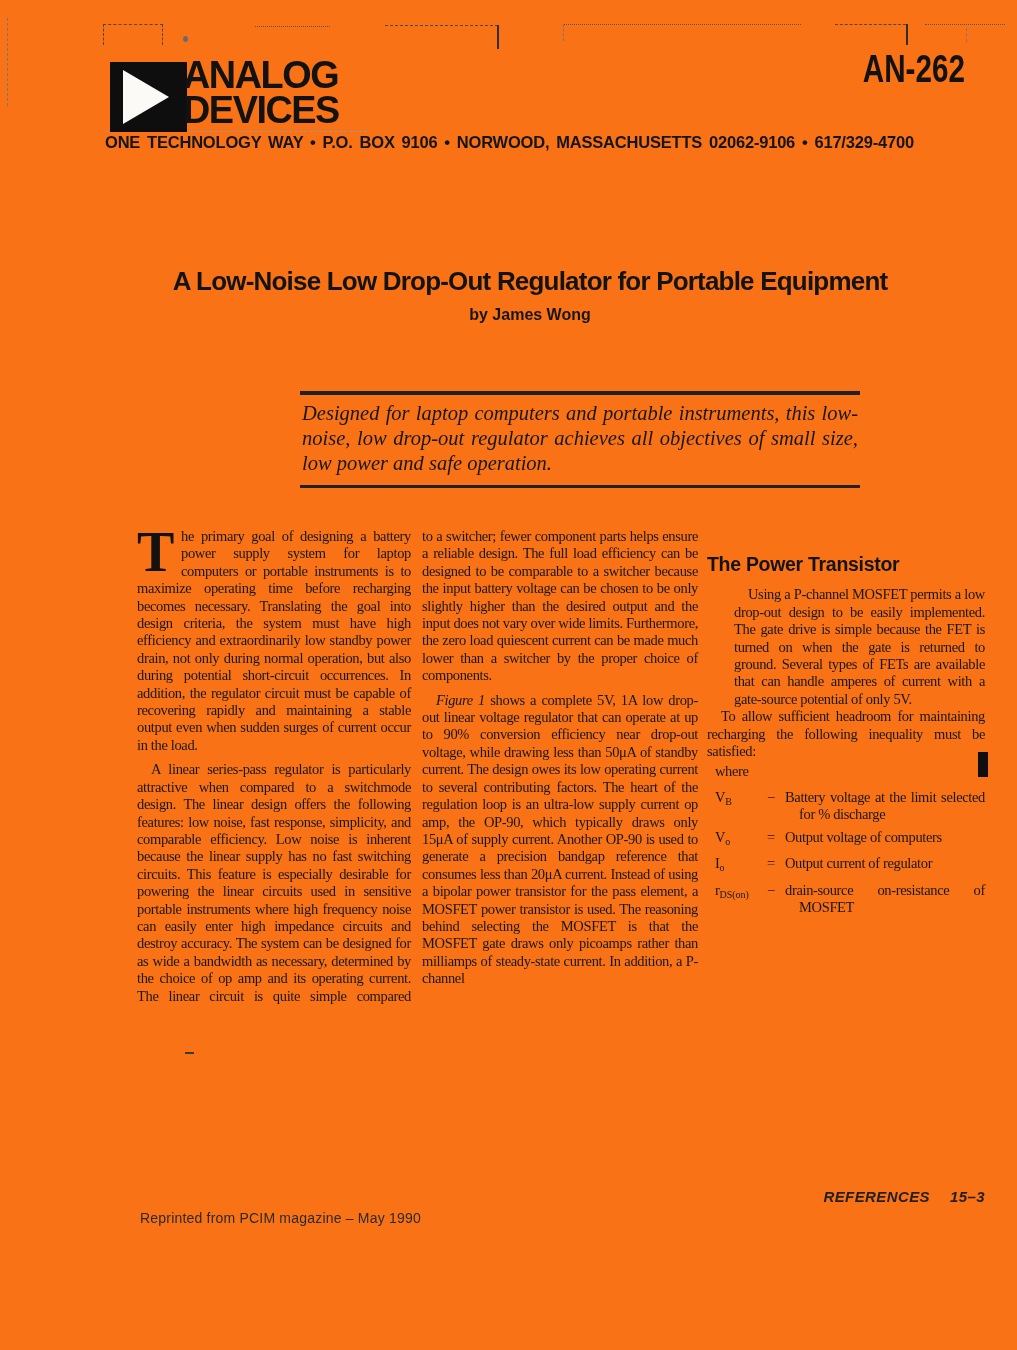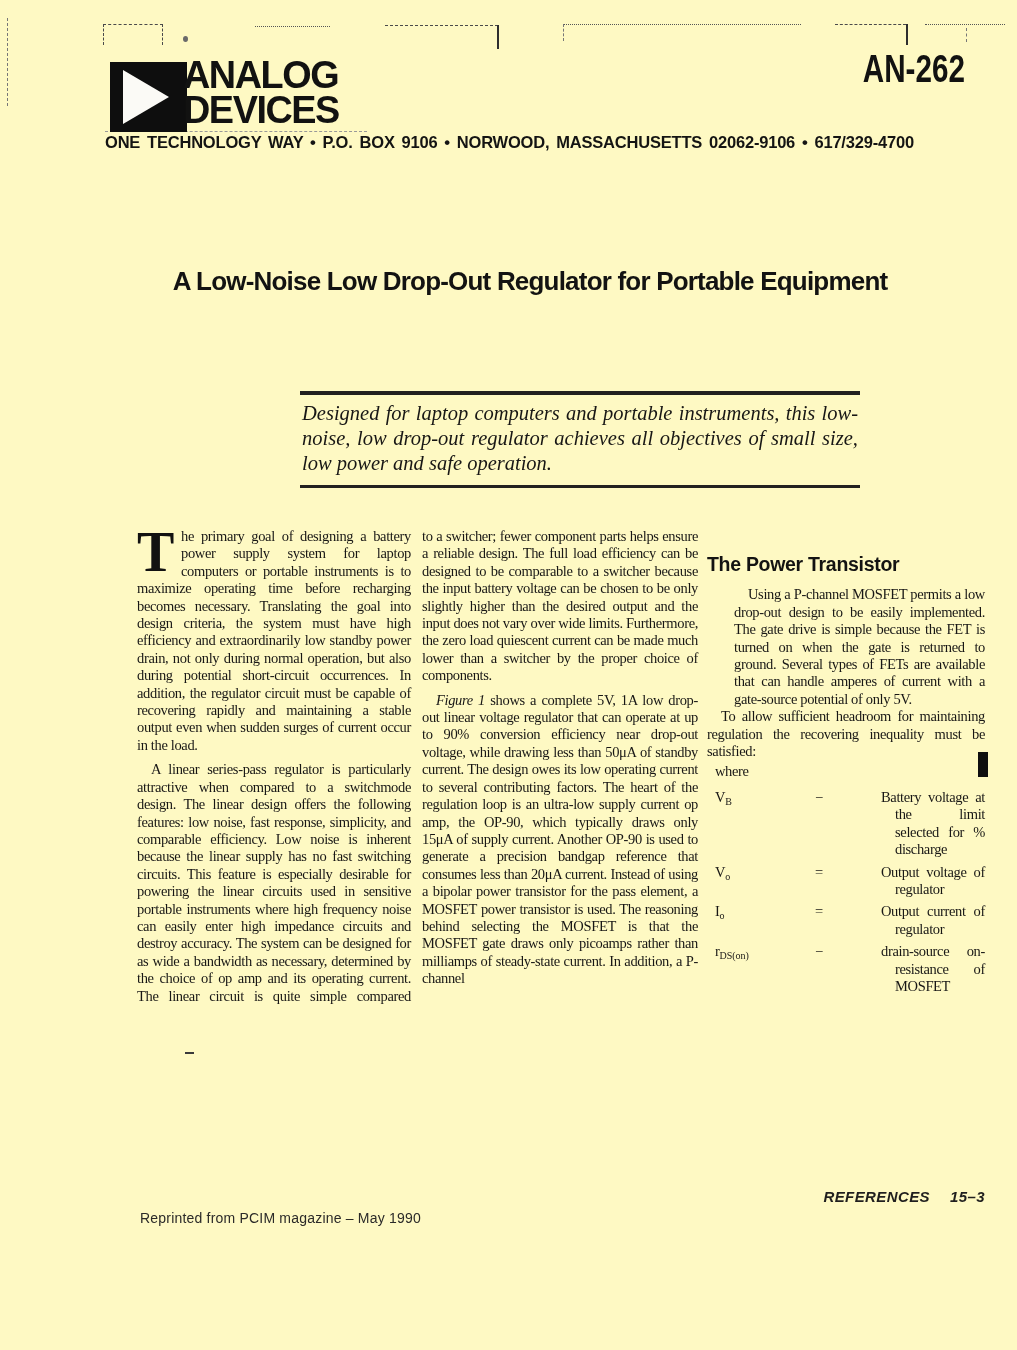--- a/index.html
+++ b/index.html
@@ -1,18 +1,18 @@
 <!DOCTYPE html>
 <html><head>
 <meta charset="utf-8">
 <style>
   html,body { margin:0; padding:0; background:#e9e7e2; }
   .page {
     position:relative; width:1017px; height:1350px;
-    background:#fef9c3; overflow:hidden;
+    background:#f97316; overflow:hidden;
     color:#1c1b19;
     font-family:"Liberation Serif", serif;
   }
   
   .artifact { position:absolute; pointer-events:none; }
   .v-dash { border-left:1px dashed #777; }
   .h-dash { border-top:1px dashed #4a4a4a; }
   .h-dot  { border-top:1px dotted #555; }
   .change-bar { background:#0f0f0f; }
   
@@ -62,21 +62,21 @@
   .fig-lead { font-style:italic; }
   .sec-head { font-family:Liberation Sans, sans-serif; font-weight:bold;
               font-size:19.5px; letter-spacing:-0.3px; color:#131312;
               margin:28px 0 13px 0 !important; }
   
   .formula { margin:26px 0 0 8px !important; font-size:15.5px; letter-spacing:0; }
   .formula sub, .defrow sub { font-size:10px; vertical-align:-3px; letter-spacing:0; }
   .f-gap { margin-left:26px; }
   .where { margin:3px 0 8px 8px !important; }
   .defs { margin-left:8px; }
-  .defrow { display:grid; grid-template-columns:52px 18px 1fr; margin-bottom:5px;gap:48px; }
+  .defrow { display:grid; grid-template-columns:52px 18px 1fr; margin-bottom:5px; }
   .defdesc { padding-left:14px; text-indent:-14px; }
   
   .footer-left { position:absolute; left:140px; top:1210px;
                  font-family:"Liberation Sans", sans-serif; font-size:14px;
                  color:#2b2a28; letter-spacing:0.2px; }
   .footer-right { position:absolute; right:32px; top:1188px;
                   font-family:"Liberation Sans", sans-serif; font-style:italic;
                   font-size:15px; font-weight:bold; color:#201f1e; letter-spacing:0.4px; }
   .footer-right .pg { margin-left:20px; }
 </style>
@@ -108,50 +108,51 @@
   <div class="brand">
     <div>ANALOG</div>
     <div>DEVICES</div>
   </div>
   <div class="docnum">
     <div><span class="num">AN-262</span></div>
   </div>
   <div class="address">ONE TECHNOLOGY WAY • P.O. BOX 9106 • NORWOOD, MASSACHUSETTS 02062-9106 • 617/329-4700</div>
 
   <div class="title">A Low-Noise Low Drop-Out Regulator for Portable Equipment</div>
+  <div class="byline">by James Wong</div>
 
   <div class="abstract">Designed for laptop computers and portable instruments, this low-noise, low drop-out regulator achieves all objectives of small size, low power and safe operation.</div>
 
   <div class="col col-1">
     <p><span class="dc">T</span><span>he primary goal of designing a battery power supply system for laptop computers or portable instruments is to maximize operating time before recharging becomes necessary. Translating the goal into design criteria, the system must have high efficiency and extraordinarily low standby power drain, not only during normal operation, but also during potential short-circuit occurrences. In addition, the regulator circuit must be capable of recovering rapidly and maintaining a stable output even when sudden surges of current occur in the load.</span></p>
     <p class="indent cont-last">A linear series-pass regulator is particularly attractive when compared to a switchmode design. The linear design offers the following features: low noise, fast response, simplicity, and comparable efficiency. Low noise is inherent because the linear supply has no fast switching circuits. This feature is especially desirable for powering the linear circuits used in sensitive portable instruments where high frequency noise can easily enter high impedance circuits and destroy accuracy. The system can be designed for as wide a bandwidth as necessary, determined by the choice of op amp and its operating current. The linear circuit is quite simple compared</p>
   </div>
 
   <div class="col col-2">
     <p>to a switcher; fewer component parts helps ensure a reliable design. The full load efficiency can be designed to be comparable to a switcher because the input battery voltage can be chosen to be only slightly higher than the desired output and the input does not vary over wide limits. Furthermore, the zero load quiescent current can be made much lower than a switcher by the proper choice of components.</p>
     <p class="indent cont-last"><span class="fig-lead">Figure 1</span><span> shows a complete 5V, 1A low drop-out linear voltage regulator that can operate at up to 90% conversion efficiency near drop-out voltage, while drawing less than 50μA of standby current. The design owes its low operating current to several contributing factors. The heart of the regulation loop is an ultra-low supply current op amp, the OP-90, which typically draws only 15μA of supply current. Another OP-90 is used to generate a precision bandgap reference that consumes less than 20μA current. Instead of using a bipolar power transistor for the pass element, a MOSFET power transistor is used. The reasoning behind selecting the MOSFET is that the MOSFET gate draws only picoamps rather than milliamps of steady-state current. In addition, a P-channel</span></p>
   </div>
 
   <div class="col col-3">
     <p class="sec-head">The Power Transistor</p>
     <p class="indent" style="margin-top:0 !important;margin-left:27px;">Using a P-channel MOSFET permits a low drop-out design to be easily implemented. The gate drive is simple because the FET is turned on when the gate is returned to ground. Several types of FETs are available that can handle amperes of current with a gate-source potential of only 5V.</p>
-    <p class="indent" style="margin-top:0 !important;">To allow sufficient headroom for maintaining regulation the recovering inequality must be satisfied:</p>
+    <p class="indent" style="margin-top:0 !important;">To allow sufficient headroom for maintaining recharging the following inequality must be satisfied:</p>
 
     <p class="where">where</p>
 
     <div class="defs">
       <div class="defrow">
         <span><span>V</span><sub>B</sub></span>
         <span>−</span>
         <span class="defdesc">Battery voltage at the limit selected for % discharge</span>
       </div>
       <div class="defrow">
         <span><span>V</span><sub>o</sub></span>
         <span>=</span>
-        <span class="defdesc">Output voltage of regulator</span>
+        <span class="defdesc">Output voltage of computers</span>
       </div>
       <div class="defrow">
         <span><span>I</span><sub>o</sub></span>
         <span>=</span>
         <span class="defdesc">Output current of regulator</span>
       </div>
       <div class="defrow">
         <span><span>r</span><sub>DS(on)</sub></span>
         <span>−</span>
         <span class="defdesc">drain-source on-resistance of MOSFET</span>

